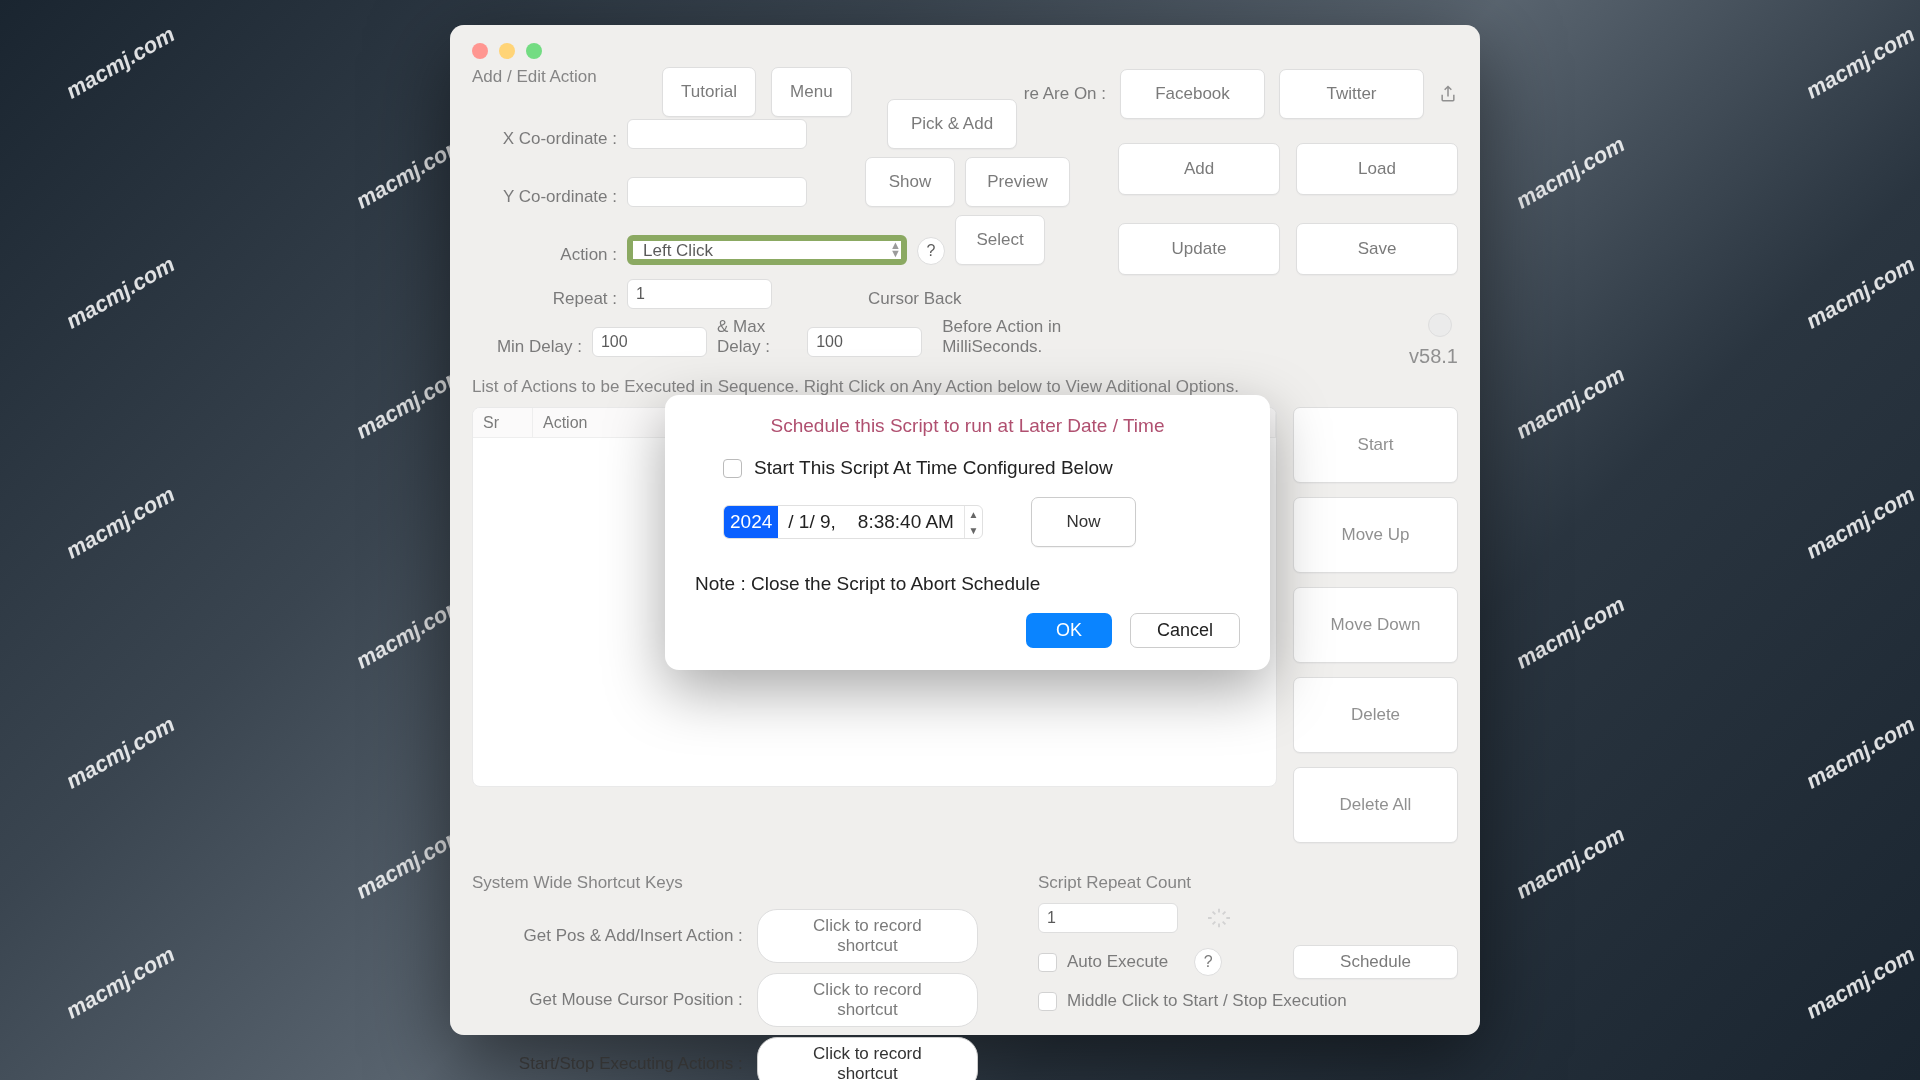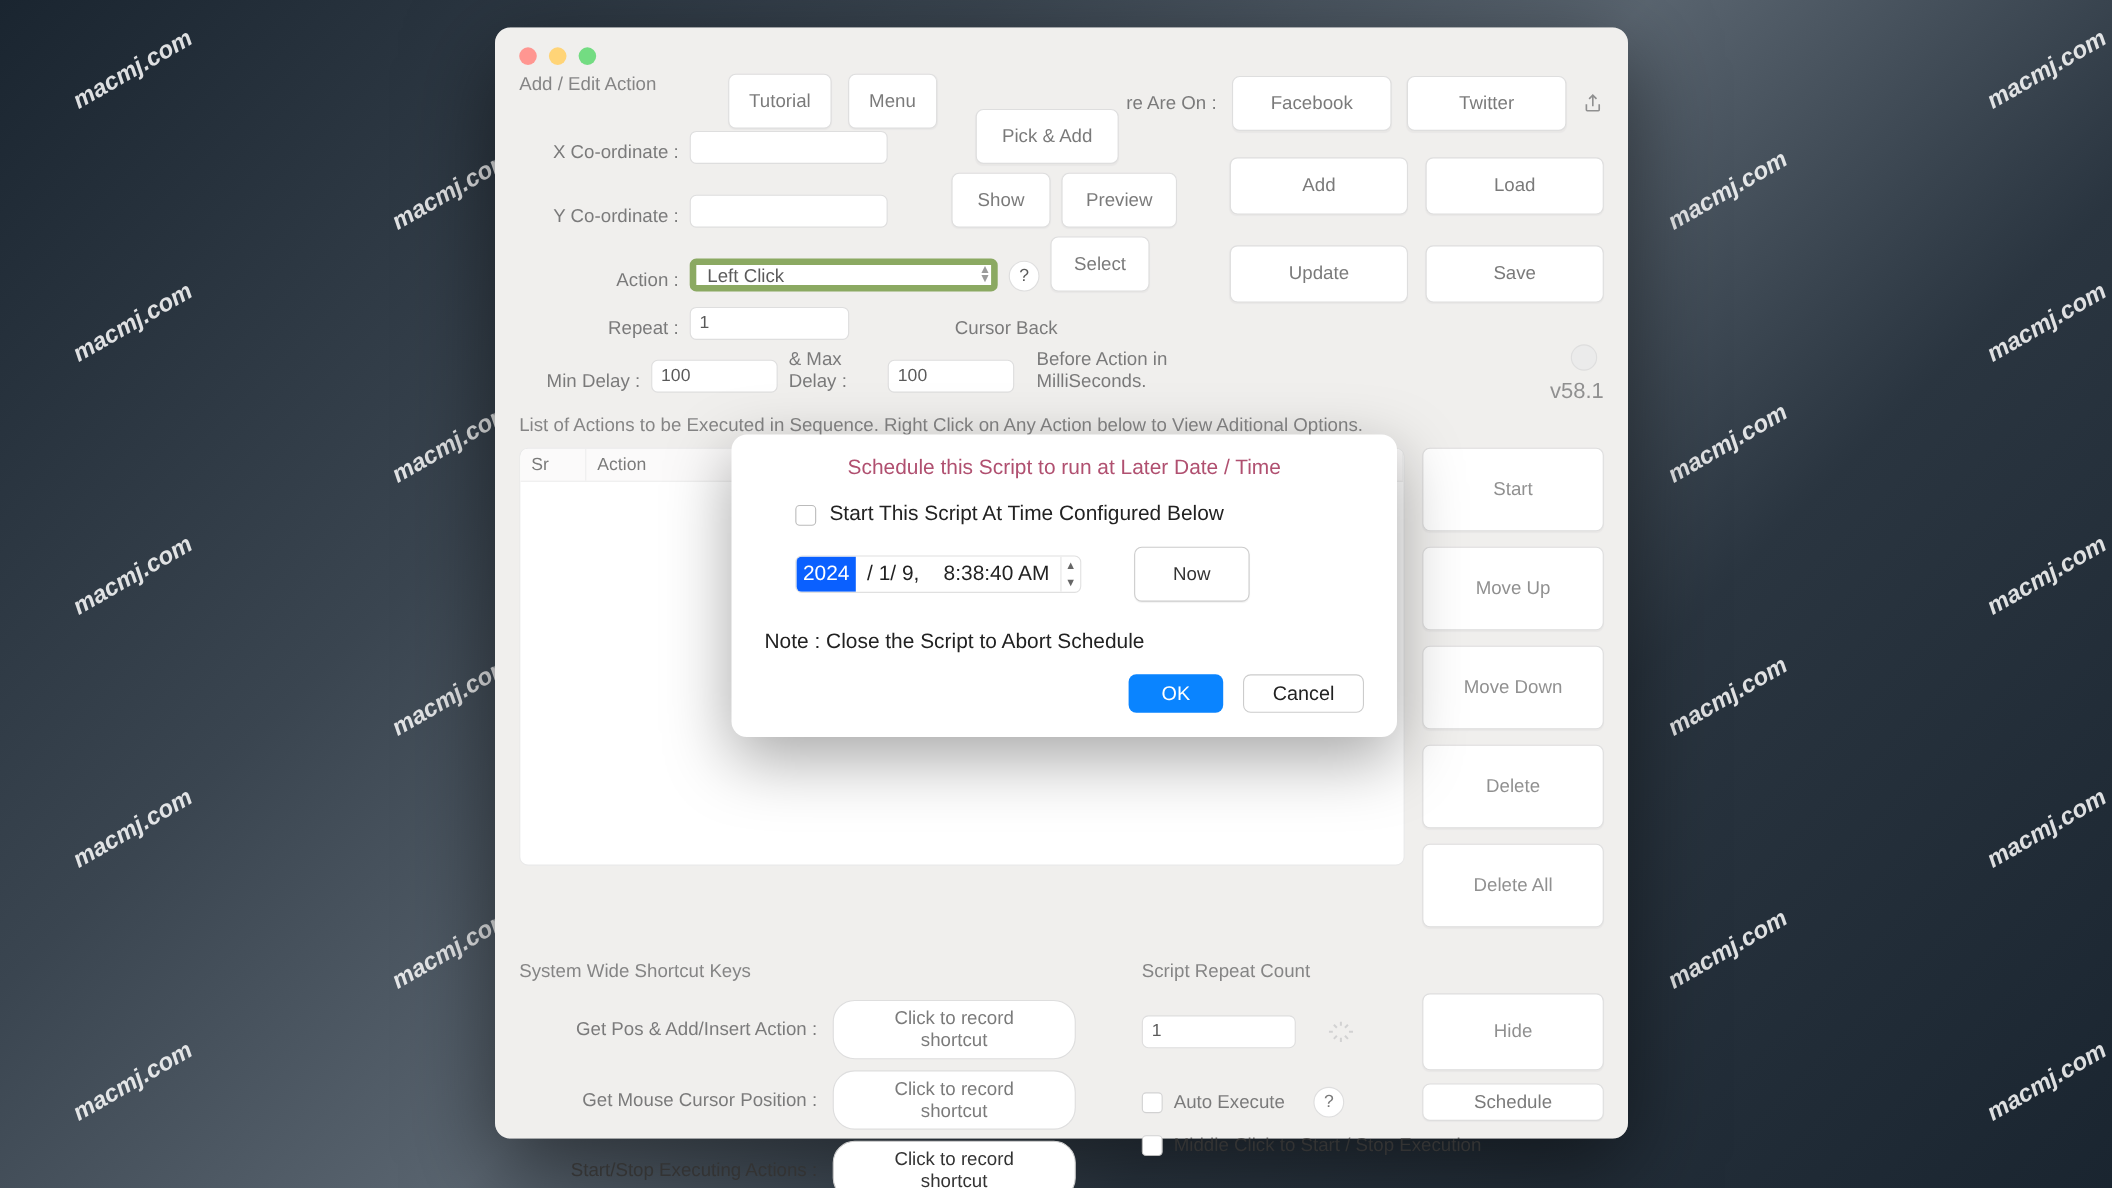--- a/index.html
+++ b/index.html
@@ -228,21 +228,20 @@
     </div>
     <div class="repeat-col">
       <div class="section-title" style="margin-bottom:10px">Script Repeat Count</div>
       <div style="display:flex; align-items:center; gap:30px">
         <input class="txt" style="width: 140px;" value="1">
         <span class="spinner">
           <svg viewBox="0 0 24 24" stroke="#bbb" stroke-width="2" fill="none">
               <path d="M12 2v4M12 18v4M4 12H0m24 0h-4M5 5l3 3M16 16l3 3M5 19l3-3M16 8l3-3"></path>
             </svg>
         </span>
-        <button class="btn side" style="height:70px; margin-left:auto">Hide</button>
       </div>
       <div class="chk-row">
         <span class="chk"></span>
         <span>Auto Execute</span>
         <span class="help" style="margin-left:16px">?</span>
         <button class="btn schedule" style="margin-left:auto">Schedule</button>
       </div>
       <div class="chk-row">
         <span class="chk"></span>
         <span>Middle Click to Start / Stop Execution</span>

